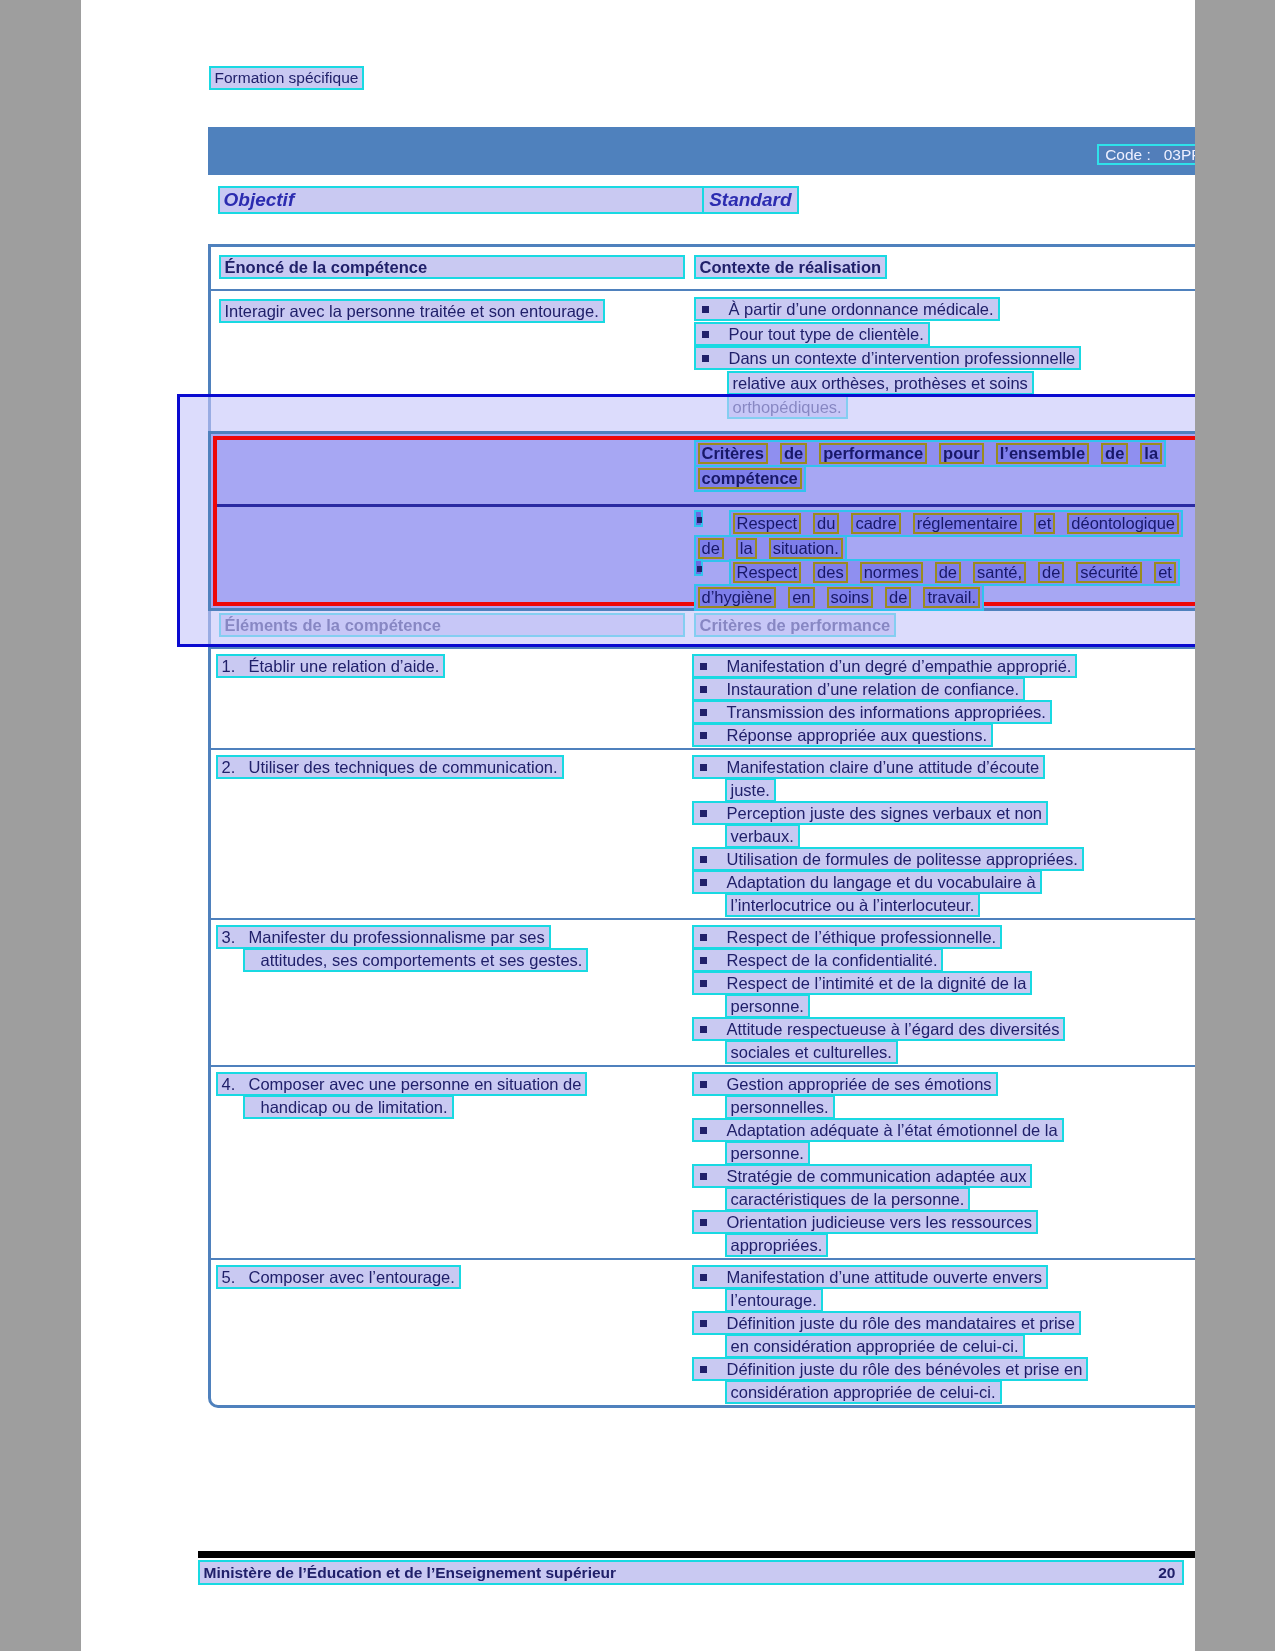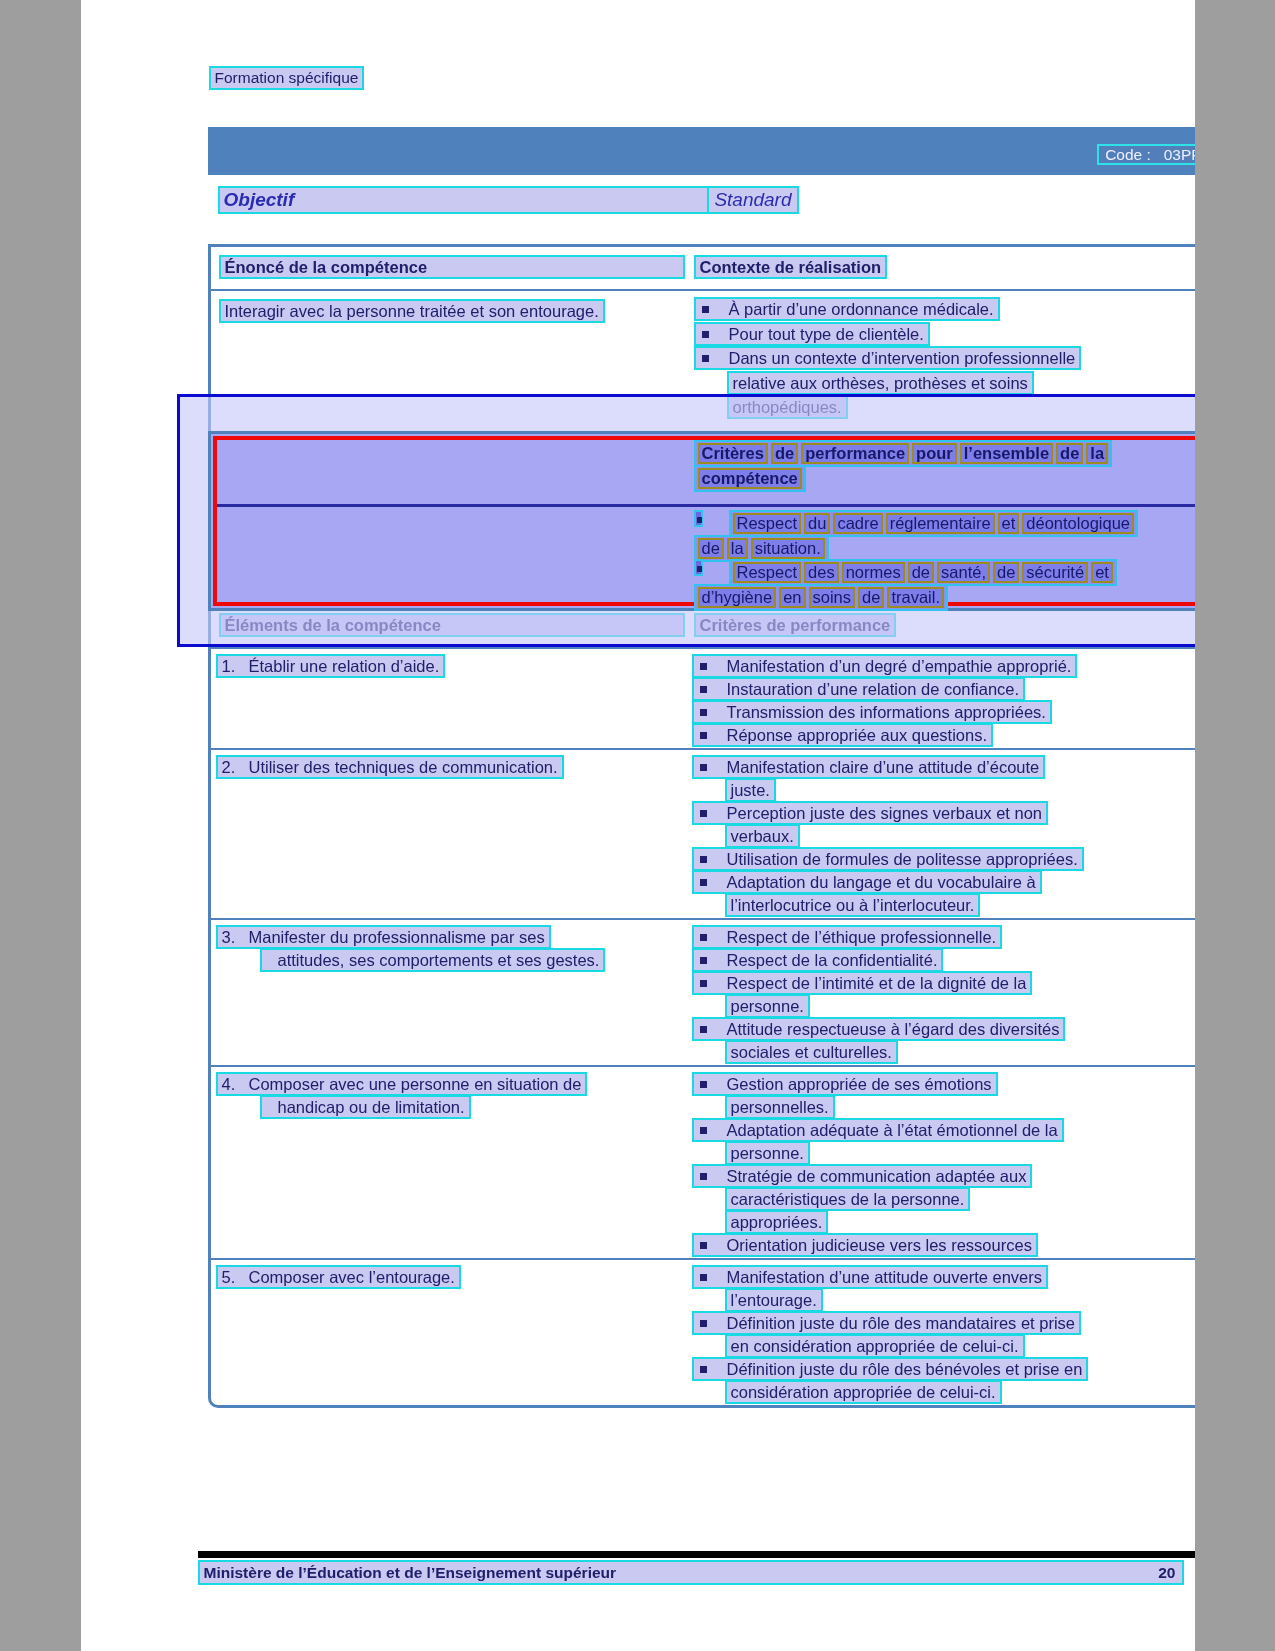--- a/index.html
+++ b/index.html
@@ -34,21 +34,21 @@
     position:absolute; left:137px; top:186px; width:581px; height:28px;
     background:#c9c9f2; border:2px solid #19d9e2;
   }
   .objstd .obj {
     position:absolute; left:4px; top:1px;
     font-size:19px; font-weight:bold; font-style:italic; color:#2c2cb0;
   }
   .objstd .std {
     position:absolute; right:-2px; top:-2px; height:28px;
     border:2px solid #19d9e2; padding:1px 5px 0 5px;
-    font-size:19px; font-weight:normal; font-style:italic; color:#2c2cb0;
+    font-size:19px; font-weight:bold; font-style:italic; color:#2c2cb0;
   }
 
   
   .tbl { position:absolute; left:127px; width:1016px; border:3px solid #4f81bd; background:#fff; }
   #table1 { top:244px; height:190px; }
   #table3 { top:602px;border-radius:10px; }
   .thead-row { position:relative; height:44px; border-bottom:2px solid #4f81bd; }
   .col1-h { position:absolute; left:8px;  top:8px; }
   .col2-h { position:absolute; left:483px; top:8px; }
   .hl.wide { min-width:466px; }
@@ -64,21 +64,21 @@
     margin:0 20px 2px 2px; vertical-align:middle;
   }
   .cont { margin-left:33px; }
 
   
   .t3-row { position:relative; border-top:2px solid #4f81bd; padding:5px 0 2px 0; }
   .t3-row:first-of-type { border-top:none; }
   .t3-left { position:absolute; left:5px; top:5px; }
   .t3-right { margin-left:481px; }
   .numcell { display:inline-block; width:27px; }
-  .lcont { margin-left:44px;padding-left:16px; }
+  .lcont { margin-left:27px;padding-left:16px; }
 
   
   .sel-overlay {
     position:absolute; left:96px; top:394px; width:1082px; height:253px;
     background:rgba(198,198,250,0.62); border:3px solid #0a0ad0;
     z-index:6; pointer-events:none;
   }
 
   
   #table2 {
@@ -87,21 +87,21 @@
   }
   .redbox { position:absolute; left:2px; top:2px; right:2px; bottom:2px; border:4px solid #ee0808; }
   .t2-divider { position:absolute; left:6px; right:6px; top:70px; height:3px; background:#2a2aa2; z-index:1; }
   .t2-content { position:absolute; left:483px; top:6px; z-index:2; }
   .wline {
     display:inline-block; background:#8f8ff0; border:2px solid #30c3ee;
     padding:1px 2px; line-height:0; white-space:nowrap; vertical-align:top;
   }
   .word {
     display:inline-block; background:#7e7eea; border:2px solid #9a8c1e;
-    padding:0 2px; margin-right:3px; line-height:17px; font-size:16.5px; color:#181868;
+    padding:0 2px; margin-right:12px; line-height:17px; font-size:16.5px; color:#181868;
     vertical-align:top;
   }
   .word:last-child { margin-right:0; }
   .wline.bold .word { font-weight:bold; }
   .wmark {
     display:inline-block; width:9px; height:17px; background:#6a6ae0;
     border:2px solid #30c3ee; margin-right:26px; vertical-align:top; position:relative;
   }
   .wmark::after { content:""; position:absolute; left:1px; top:5px; width:5px; height:6px; background:#20206a; }
   .t2-slot { height:24.6px; }
@@ -214,22 +214,22 @@
             <div class="line-slot"><span class="hl"><span class="numcell">4.</span>Composer avec une personne en situation de</span></div>
             <div class="line-slot"><span class="hl lcont">handicap ou de limitation.</span></div>
           </div>
           <div class="t3-right">
             <div class="line-slot "><span class="hl"><span class="bullet-mark"></span>Gestion appropriée de ses émotions</span></div>
             <div class="line-slot "><span class="hl cont">personnelles.</span></div>
             <div class="line-slot "><span class="hl"><span class="bullet-mark"></span>Adaptation adéquate à l’état émotionnel de la</span></div>
             <div class="line-slot "><span class="hl cont">personne.</span></div>
             <div class="line-slot "><span class="hl"><span class="bullet-mark"></span>Stratégie de communication adaptée aux</span></div>
             <div class="line-slot "><span class="hl cont">caractéristiques de la personne.</span></div>
+            <div class="line-slot "><span class="hl"><span class="bullet-mark"></span>Orientation judicieuse vers les ressources</span></div>
             <div class="line-slot "><span class="hl cont">appropriées.</span></div>
-            <div class="line-slot "><span class="hl"><span class="bullet-mark"></span>Orientation judicieuse vers les ressources</span></div>
           </div>
         </div>
         <div class="t3-row slot23">
           <div class="t3-left">
             <div class="line-slot"><span class="hl"><span class="numcell">5.</span>Composer avec l’entourage.</span></div>
           </div>
           <div class="t3-right">
             <div class="line-slot "><span class="hl"><span class="bullet-mark"></span>Manifestation d’une attitude ouverte envers</span></div>
             <div class="line-slot "><span class="hl cont">l’entourage.</span></div>
             <div class="line-slot "><span class="hl"><span class="bullet-mark"></span>Définition juste du rôle des mandataires et prise</span></div>

